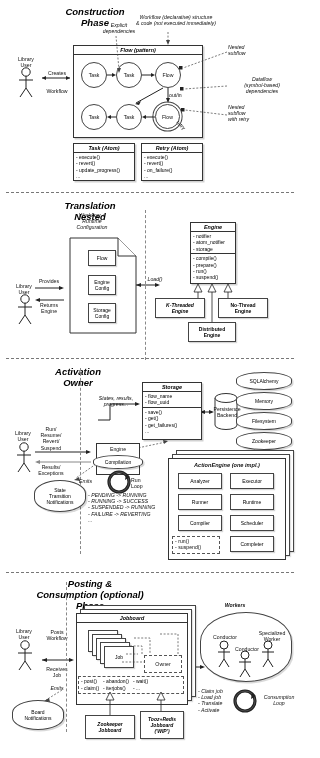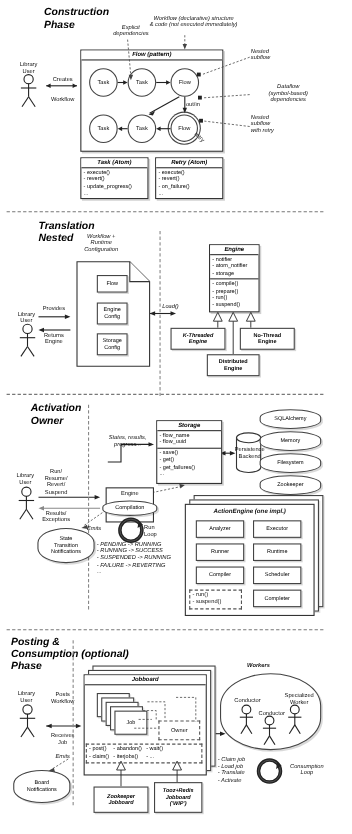--- a/index.html
+++ b/index.html
@@ -16,20 +16,21 @@
     overflow: hidden;
   }
   
   .abs { position: absolute; }
   .phase-title {
     font-style: italic;
     font-weight: bold;
     font-size: 9.5px;
     color: #000;
     line-height: 11px;
+    text-align: center;
     white-space: pre-line;
   }
   .divider {
     position: absolute;
     left: 6px; right: 6px;
     border-top: 1px dashed #777;
     height: 0;
   }
   .vdash {
     position: absolute;

